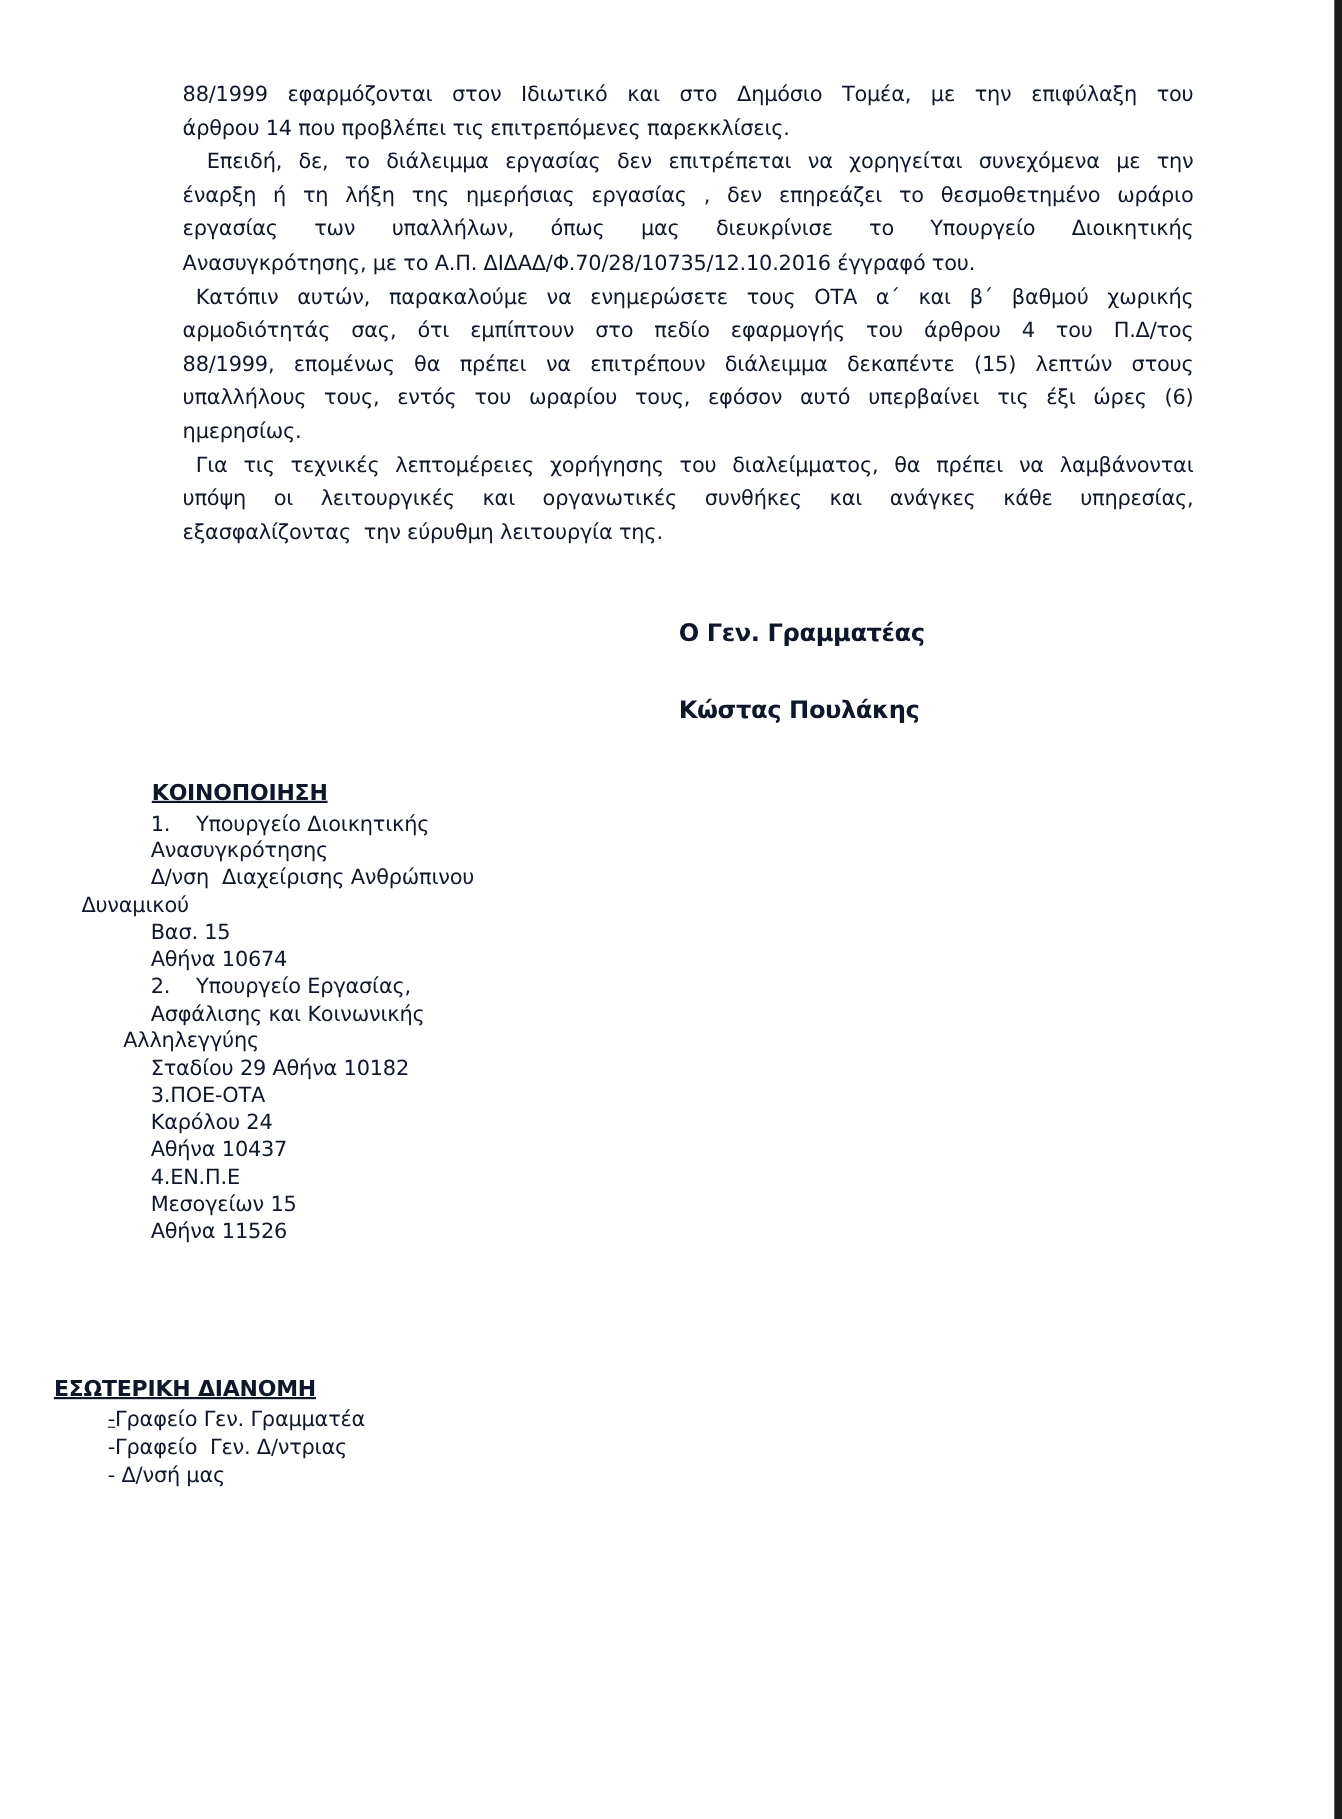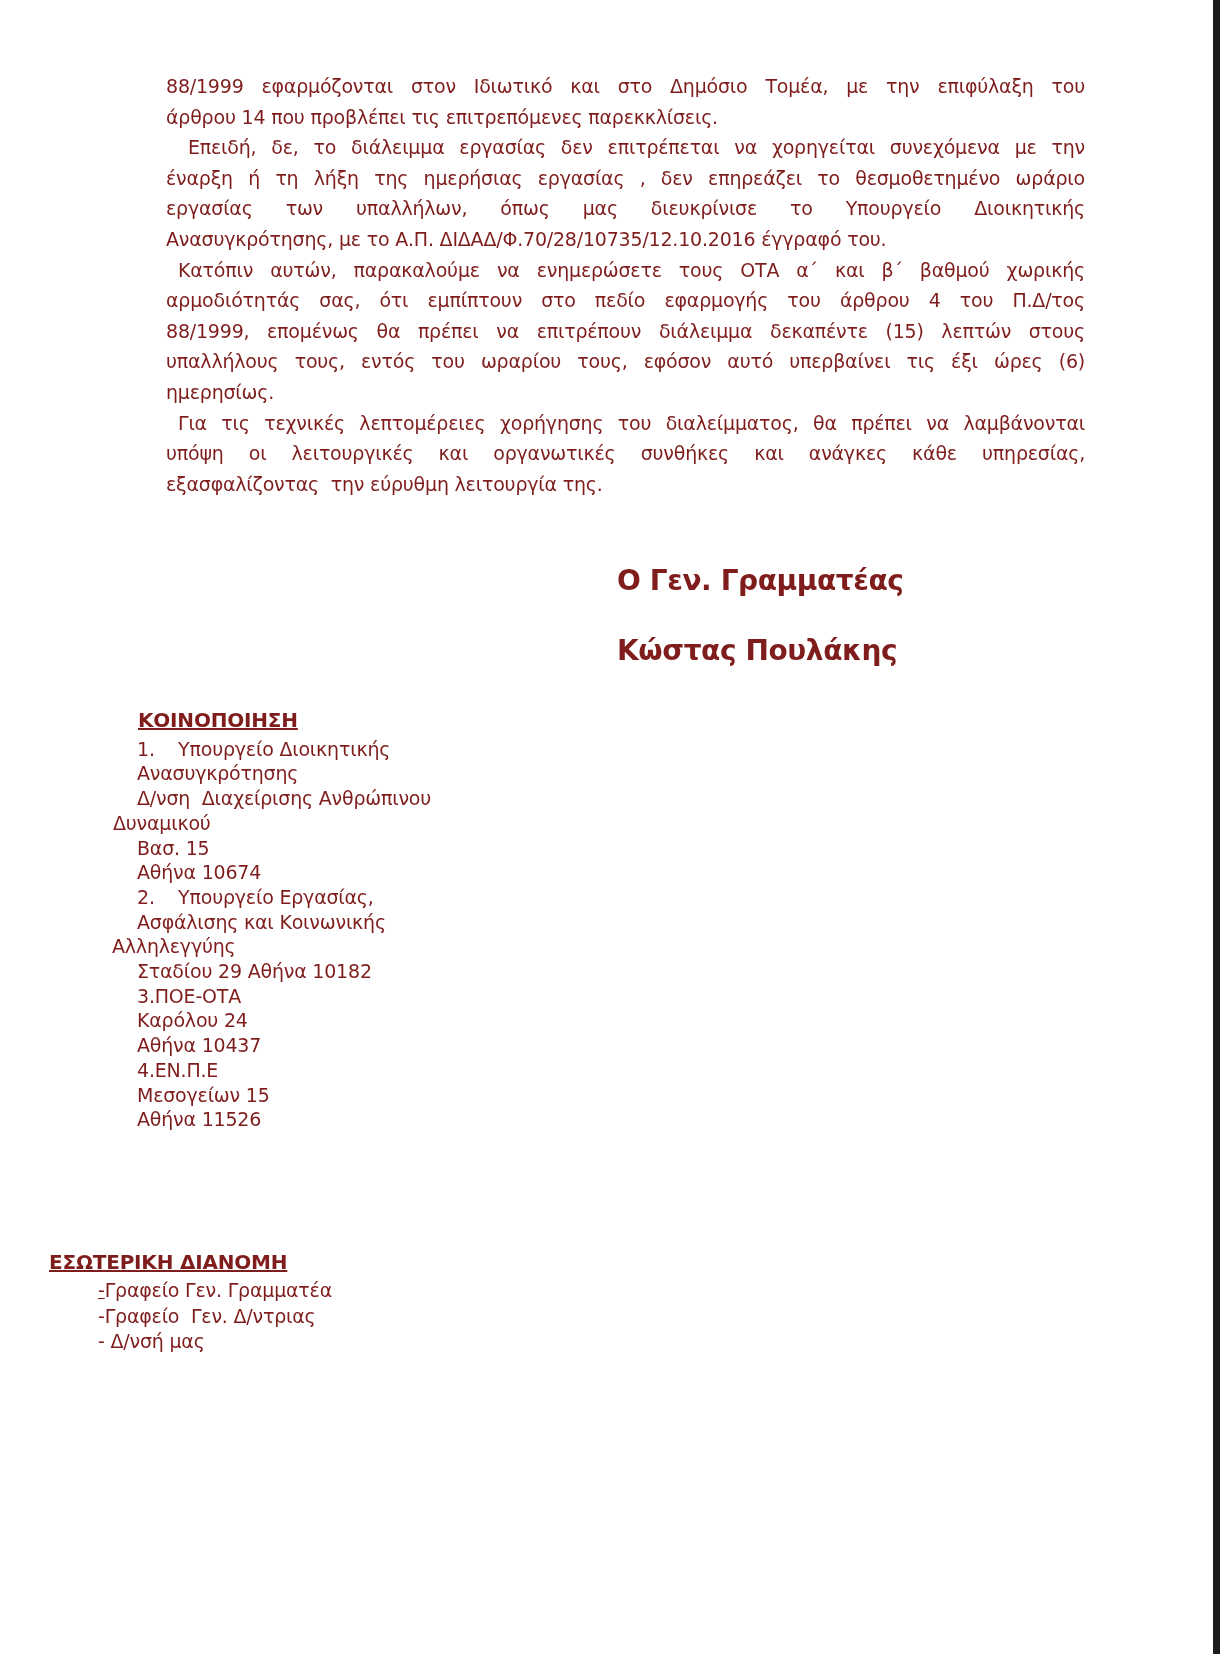--- a/index.html
+++ b/index.html
@@ -1,49 +1,49 @@
 <!DOCTYPE html>
 <html><head>
 <meta charset="utf-8">
 <title>Document</title>
 <style>
   html,body { margin:0; padding:0; background:#e8e8e8; }
   .page {
     position:relative; width:1220px; height:1654px; background:#ffffff;
-    font-family:"DejaVu Sans", sans-serif; color:#7f1d1d; overflow:hidden;
+    font-family:"DejaVu Sans", sans-serif; color:#0f172a; overflow:hidden;
     margin:0 auto;
   }
   .scan-bar { position:absolute; top:0; right:0; width:7px; height:1654px; background:#1c1c1c; }
 
   .body-text {
     position:absolute; left:166px; top:71px; width:919px;
     font-size:19px; line-height:30.6px; letter-spacing:-0.2px;
   }
   .jl { text-align:justify; text-align-last:justify; }
   .ll { text-align:left; white-space:pre; }
   .ind22 { text-indent:22px; }
   .ind12 { text-indent:12px; }
 
   .sig {
-    position:absolute; left:617px; font-weight:bold; font-size:28px;
+    position:absolute; left:617px; font-weight:bold; font-size:22px;
     letter-spacing:-0.4px; white-space:pre;
   }
   .sig-title { top:564px; }
   .sig-name  { top:634px; }
 
   .cc {
     position:absolute; left:0; top:708px; font-size:19px; line-height:24.7px;
     letter-spacing:-0.2px;
   }
   .cc-heading {
     padding-left:138px; font-weight:bold; text-decoration:underline;
     font-size:20px; margin-bottom:4px; white-space:pre;
   }
   .cc-line { padding-left:137px; white-space:pre; }
-  .cc-line.outdent-a { padding-left:113px; }
+  .cc-line.outdent-a { padding-left:74px; }
   .cc-line.outdent-b { padding-left:112px; }
 
   .internal {
     position:absolute; left:0; top:1250px; font-size:19px; line-height:25.3px;
     letter-spacing:-0.2px;
   }
   .int-heading {
     padding-left:49px; font-weight:bold; text-decoration:underline;
     font-size:20px; margin-bottom:3px; white-space:pre;
   }

